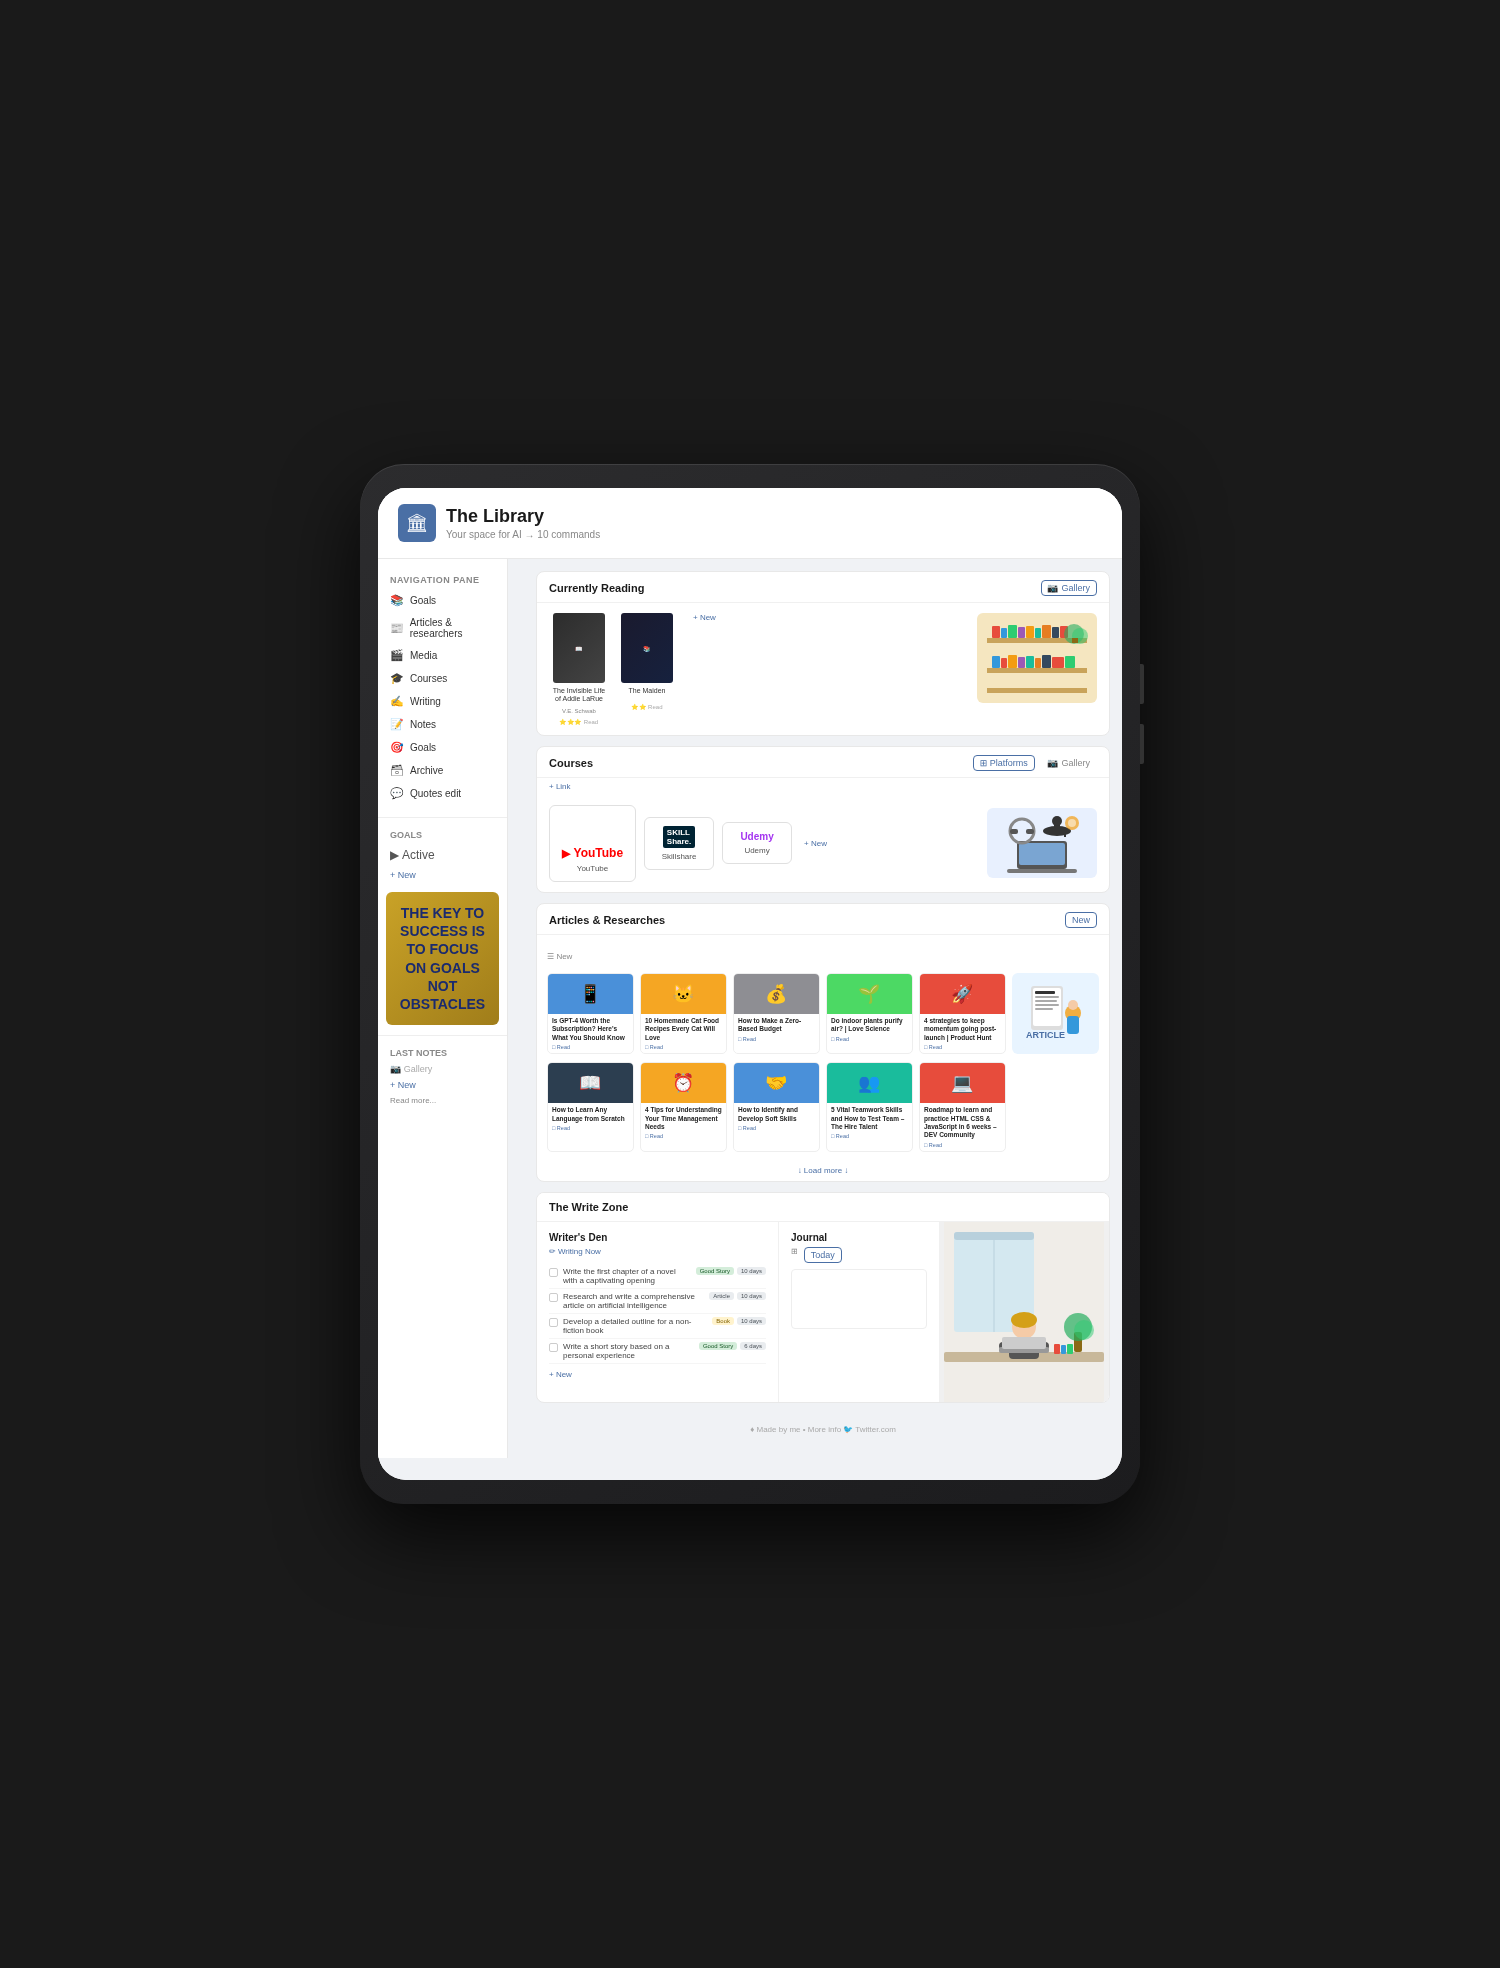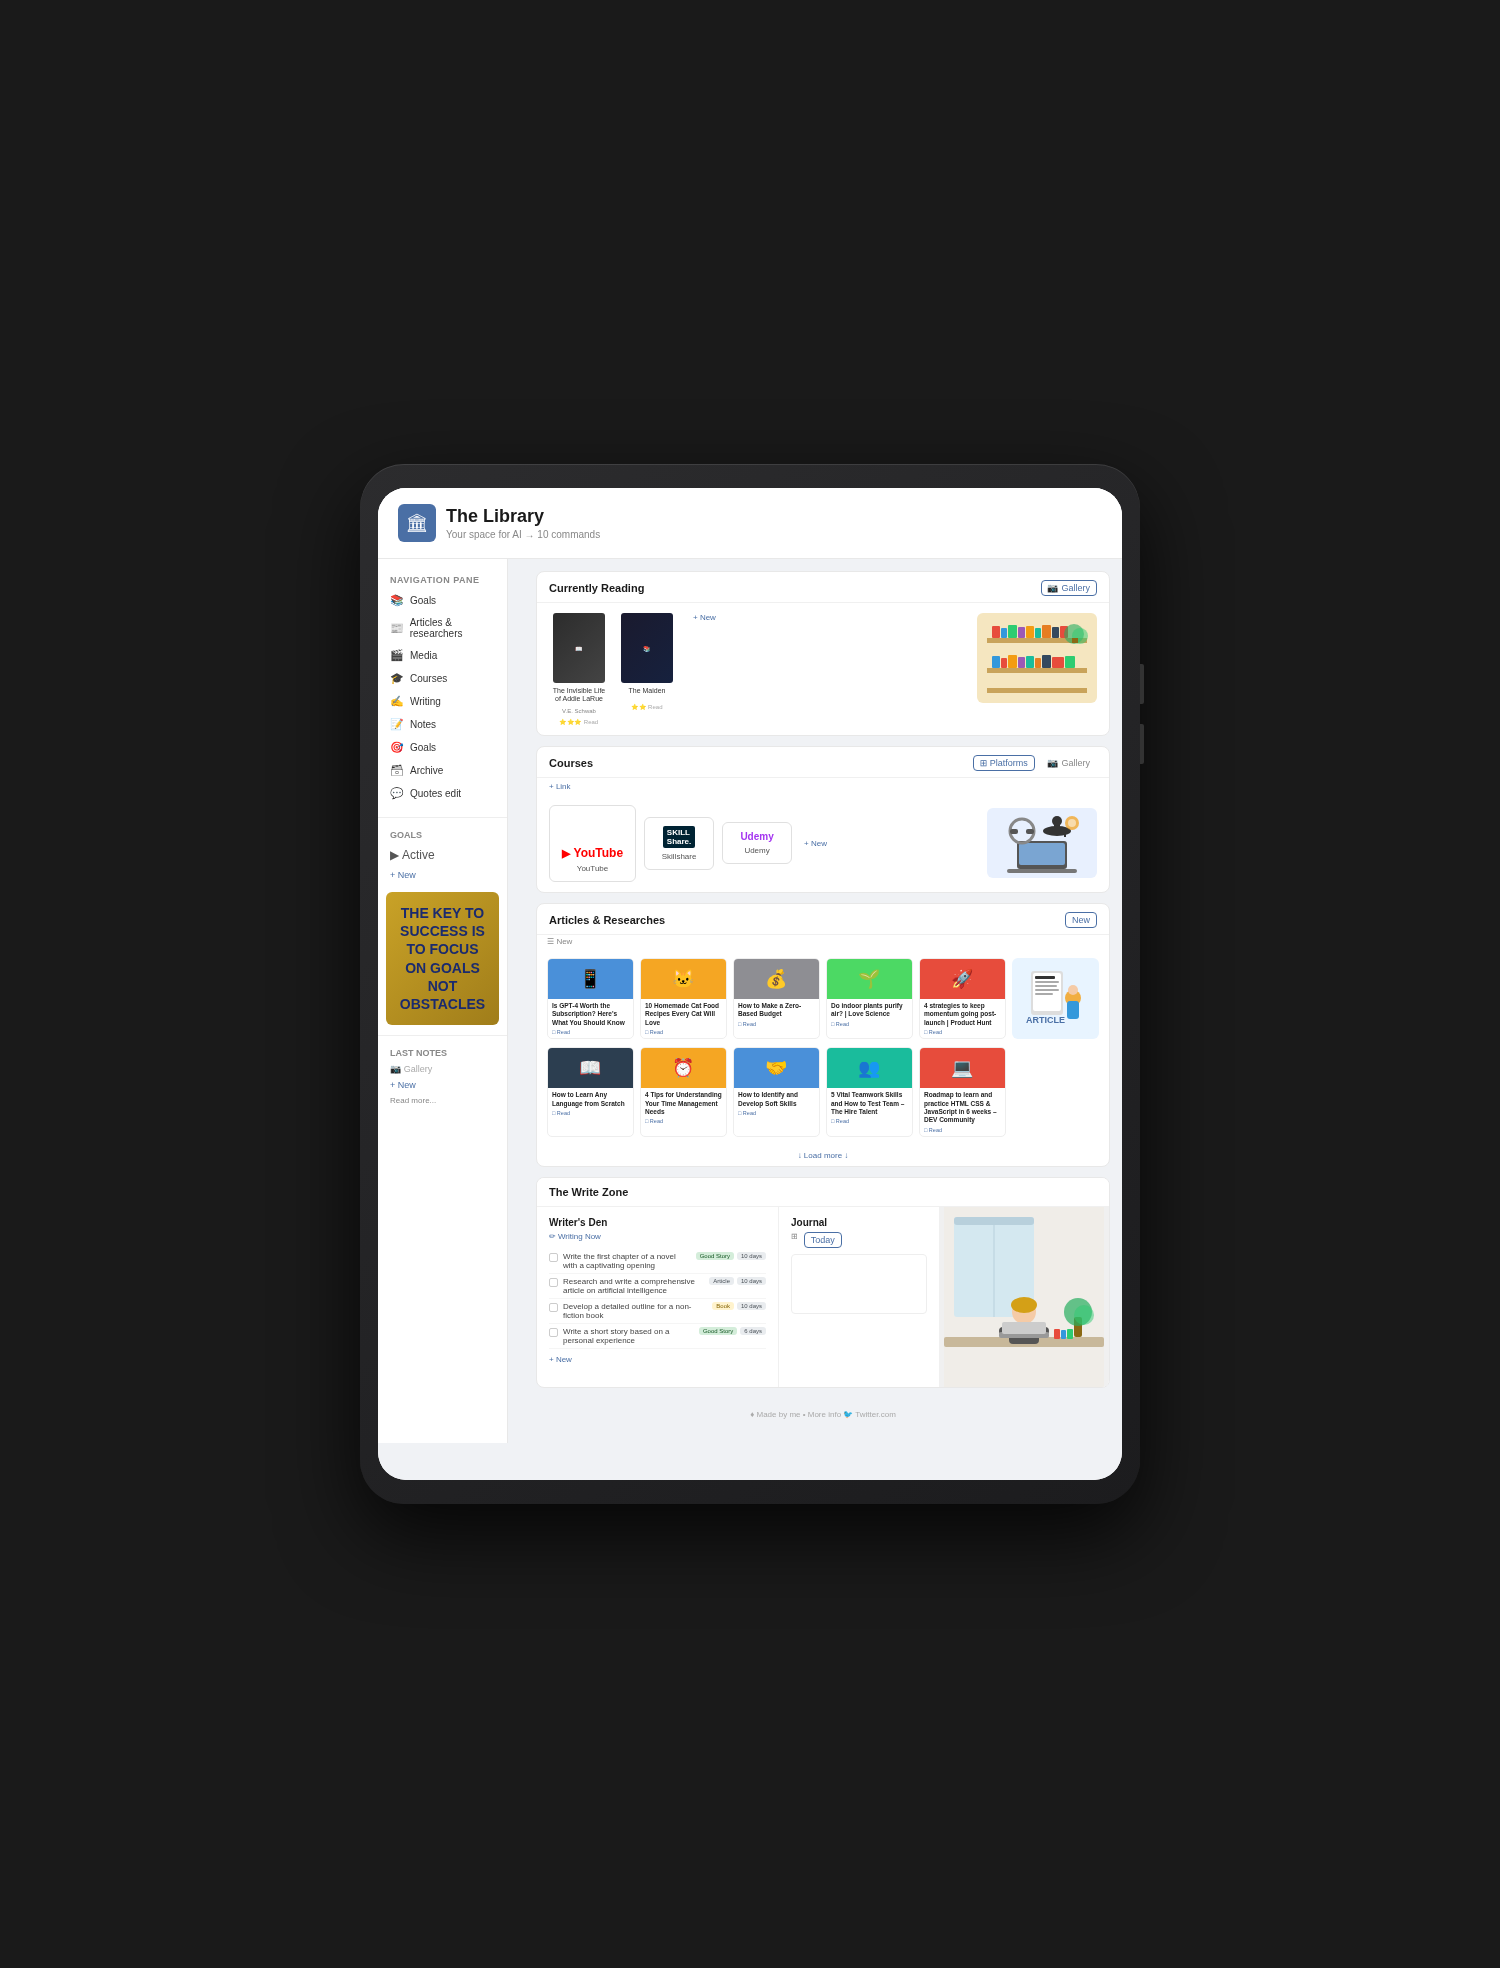--- a/index.html
+++ b/index.html
@@ -706,21 +706,21 @@
             </div>
           </div>
 
           <div class="section-block">
             <div class="section-header">
               <span class="section-title">Articles &amp; Researches</span>
               <div class="section-tabs">
                 <span class="tab-btn active">New</span>
               </div>
             </div>
-            <div style="font-size:8px;color:#888;padding:2px 10px 4px;">☰ New</div>
+            <div style="font-size:8px;color:#888;padding:2px 10px 4px;margin-top:15px;">☰ New</div>
 
             <div class="articles-grid">
               <div class="article-card">
                 <div class="article-thumb thumb-blue">📱</div>
                 <div class="article-body">
                   <div class="article-title-tiny">Is GPT-4 Worth the Subscription? Here's What You Should Know</div>
                   <div class="article-tag">□ Read</div>
                 </div>
               </div>
               <div class="article-card">

